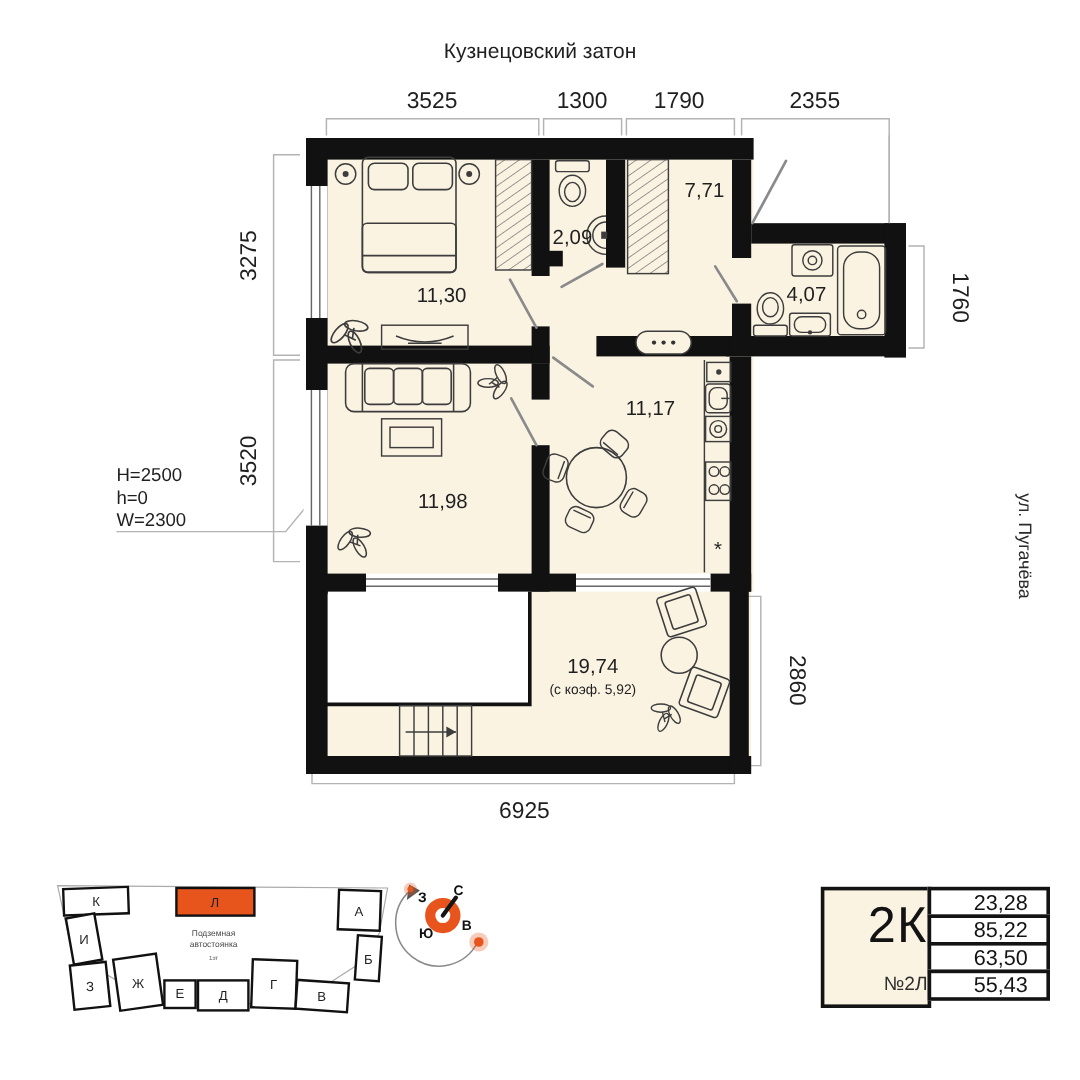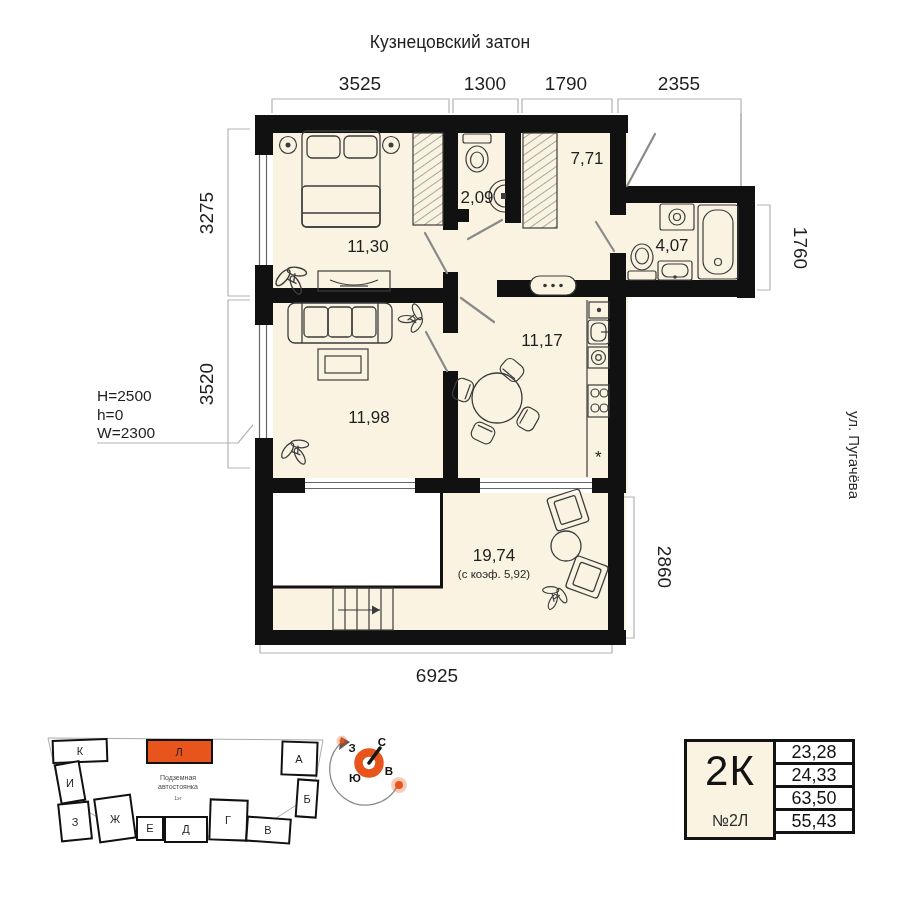--- a/index.html
+++ b/index.html
@@ -14,27 +14,27 @@
   .street-t{font-size:15px;fill:#2a2a2a;}
   .ceil-t{font-size:15.5px;}
   .fp-letter{font-size:11px;fill:#1b1b1b;}
   .fp-parking{font-size:7px;fill:#4a4a4a;}
   .fp-parking-sub{font-size:5px;fill:#5a5a5a;}
   .cp-letter{font-size:11.5px;font-weight:600;fill:#111;}
   .star-t{font-size:17px;}
   
   .card{position:absolute;left:684px;top:739px;display:flex;}
   .card-left{width:86px;height:95px;background:#faf3e2;border:3px solid #131313;
-             display:flex;flex-direction:column;align-items:center;justify-content:center;}
+             display:flex;flex-direction:column;align-items:flex-end;justify-content:center;}
   .card-type{font-size:42px;line-height:1;color:#131313;letter-spacing:1px;}
   .card-number{font-size:16px;color:#2e2e2e;margin-top:20px;}
   .card-rows{display:flex;flex-direction:column;margin-left:-3px;}
   .card-row{width:76px;height:20px;border:3px solid #131313;background:#fff;
             display:flex;align-items:center;justify-content:center;
-            font-size:18px;color:#131313;margin-top:-3px;}
+            font-size:18px;color:#131313;margin-top:-3px;padding-left:20px;}
   .card-row:first-child{margin-top:0;}
 </style>
 </head>
 <body>
 
 <div class="stage">
 
 <svg width="900" height="728" viewBox="0 0 900 728">
   <defs>
     <pattern id="hatch" patternUnits="userSpaceOnUse" width="7" height="7" patternTransform="rotate(55)">
@@ -333,19 +333,19 @@
   <text class="cp-letter" x="29" y="30" text-anchor="middle">З</text>
 </svg>
 
 <div class="card">
   <div class="card-left">
     <div class="card-type">2К</div>
     <div class="card-number">№2Л</div>
   </div>
   <div class="card-rows">
     <div class="card-row">23,28</div>
-    <div class="card-row">24,33</div>
+    <div class="card-row">85,22</div>
     <div class="card-row">63,50</div>
     <div class="card-row">55,43</div>
   </div>
 </div>
 
 </div>
 
 </body></html>

